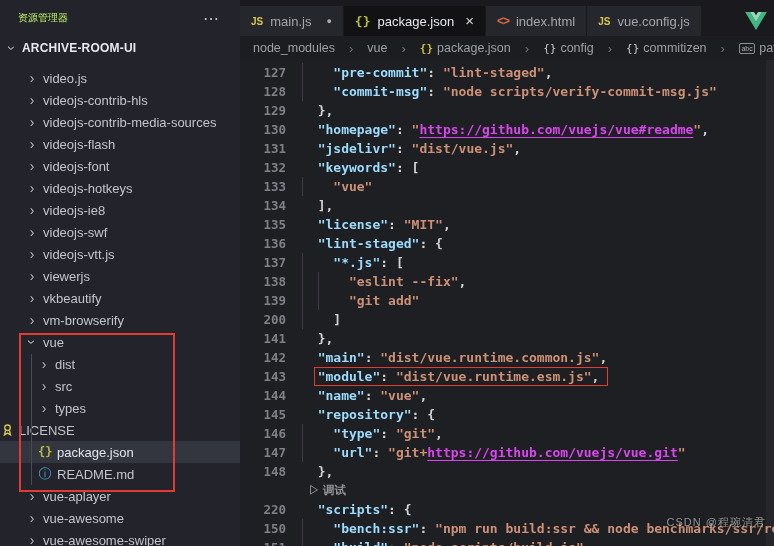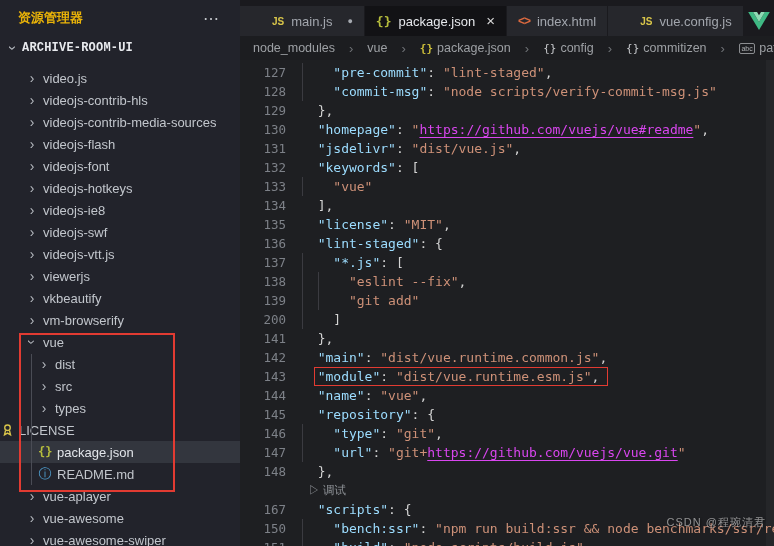--- a/index.html
+++ b/index.html
@@ -5,23 +5,23 @@
   * { margin:0; padding:0; box-sizing:border-box; }
   html,body { width:774px; height:546px; overflow:hidden; background:#1e1f22;
               font-family:"Liberation Sans", sans-serif; }
   .app { position:relative; width:774px; height:546px; background:#1e1f22; }
 
   
   .sidebar { position:absolute; left:0; top:0; width:240px; height:546px;
              background:#22232b; color:#c2c6cc; overflow:hidden; }
   .sb-header { height:36px; display:flex; align-items:center; justify-content:space-between;
                padding:0 20px 0 18px; }
-  .sb-title { font-size:13px; color:#eab308;font-weight:bold; }
+  .sb-title { font-size:10px; color:#bef264; }
   .sb-more  { font-size:16px; color:#c3c6cb; letter-spacing:1px; cursor:pointer; }
-  .sb-root  { height:24px; display:flex; align-items:center; gap:4px; padding-left:6px; cursor:pointer;font-family:Liberation Mono, monospace; }
+  .sb-root  { height:24px; display:flex; align-items:center; gap:4px; padding-left:6px; cursor:pointer; }
   .sb-root-label { font-size:12px; font-weight:bold; color:#e8eaee; letter-spacing:.2px; }
   .tree { margin-top:7px; }
   .tree-row { height:22px; display:flex; align-items:center; gap:5px; cursor:pointer;
               font-size:13px; color:#c2c6cc; white-space:nowrap; }
   .tree-row.selected { background:#33363e; color:#e2e5ea; }
   .tw { display:inline-block; width:12px; text-align:center; font-size:14px; color:#b6bac0;
         line-height:12px; }
   .tw.open { transform:rotate(90deg); }
   .fi-braces { color:#b6bd3c; font-weight:bold; font-size:12px;
                font-family:"DejaVu Sans Mono", monospace; width:14px; text-align:center; }
@@ -32,21 +32,21 @@
   .sb-redbox { position:absolute; left:19px; top:333px; width:156px; height:159px;
                border:2px solid #e23b32; pointer-events:none; z-index:5; }
 
   
   .tabbar { position:absolute; left:240px; top:0; width:534px; height:36px;
             background:#1a1a1e; display:flex; align-items:flex-end; }
   .tabs { display:flex; height:30px; }
   .tab { height:30px; display:flex; align-items:center; gap:7px; padding:0 11px;
          background:#26272c; margin-right:1px; cursor:pointer; font-size:13px; color:#a2a6ad; }
   .tab.active { background:#121215; color:#e6e8ec; }
-  .ti-js { color:#d9c64a; font-weight:bold; font-size:10px;margin-left:21px; }
+  .ti-js { color:#d9c64a; font-weight:bold; font-size:10px; }
   .ti-braces { color:#b6bd3c; font-weight:bold; font-size:13px;
                font-family:"DejaVu Sans Mono", monospace; }
   .ti-html { color:#dd6a3f; font-weight:bold; font-size:12px; letter-spacing:-1px; }
   .tab-dot { color:#a6aab0; font-size:9px; margin-left:8px; }
   .tab-close { color:#d8d8d8; font-size:15px; margin-left:4px; line-height:14px; }
   .tab-fill { flex:1; }
   .vue-btn { width:36px; height:30px; display:flex; align-items:center; justify-content:center;
              cursor:pointer; }
 
   
@@ -57,21 +57,21 @@
   .bc-item { display:flex; align-items:center; gap:4px; cursor:pointer; }
   .bc-y { color:#cdbf3a; font-weight:bold; font-family:"DejaVu Sans Mono", monospace; font-size:11px; }
   .bc-g { color:#c7c9cc; font-family:"DejaVu Sans Mono", monospace; font-size:11px; }
   .bc-abc { border:1px solid #8b8d90; color:#aeb0b3; font-size:7px; padding:0 1.5px;
             border-radius:2px; line-height:9px; display:inline-block; }
 
   
   .editor { position:absolute; left:240px; top:60px; width:534px; height:486px;
             background:#1e1f22; padding-top:3px; overflow:hidden;
             font-family:"DejaVu Sans Mono", monospace; font-size:13px; }
-  .code-line { display:flex; height:19px; line-height:19px; }
+  .code-line { display:flex; height:19px; line-height:19px;font-weight:bold; }
   .ln { flex:0 0 46px; text-align:right; color:#7d8188; font-size:12.5px; }
   .lc { margin-left:16px; position:relative; white-space:pre; flex:1; }
   .g  { position:absolute; top:0; bottom:0; width:1px; background:#3b3b41; }
   .tk-key { color:#9cdcfe; }
   .tk-punct { color:#d4d4d4; }
   .tk-str { color:#ce9178; }
   .tk-link { color:#d946ef; text-decoration:underline; text-underline-offset:3px; }
   .hl-red { display:inline-block; border:1.5px solid #e23b32; padding:0 8px 0 3px;
             margin-left:-4px; height:19px; line-height:17px; }
   .lens-line .lc { font-family:"Liberation Sans", sans-serif; font-size:11.5px; color:#8f9398; }
@@ -343,21 +343,21 @@
       </div>
       <div class="code-line">
         <span class="ln">148</span>
         <span class="lc">  <span class="tk-punct">},</span></span>
       </div>
       <div class="code-line lens-line">
         <span class="ln"></span>
         <span class="lc">  ▷ 调试</span>
       </div>
       <div class="code-line">
-        <span class="ln">167</span>
+        <span class="ln">220</span>
         <span class="lc">  <span class="tk-key">"scripts"</span><span class="tk-punct">: {</span></span>
       </div>
       <div class="code-line">
         <span class="ln">150</span>
         <span class="lc"><span class="g" style="left: 0ch;"></span>    <span class="tk-key">"bench:ssr"</span><span class="tk-punct">: </span><span class="tk-str">"npm run build:ssr &amp;&amp; node benchmarks/ssr/re</span></span>
       </div>
       <div class="code-line">
         <span class="ln">151</span>
         <span class="lc"><span class="g" style="left: 0ch;"></span>    <span class="tk-key">"build"</span><span class="tk-punct">: </span><span class="tk-str">"node scripts/build.js"</span><span class="tk-punct">,</span></span>
       </div>

